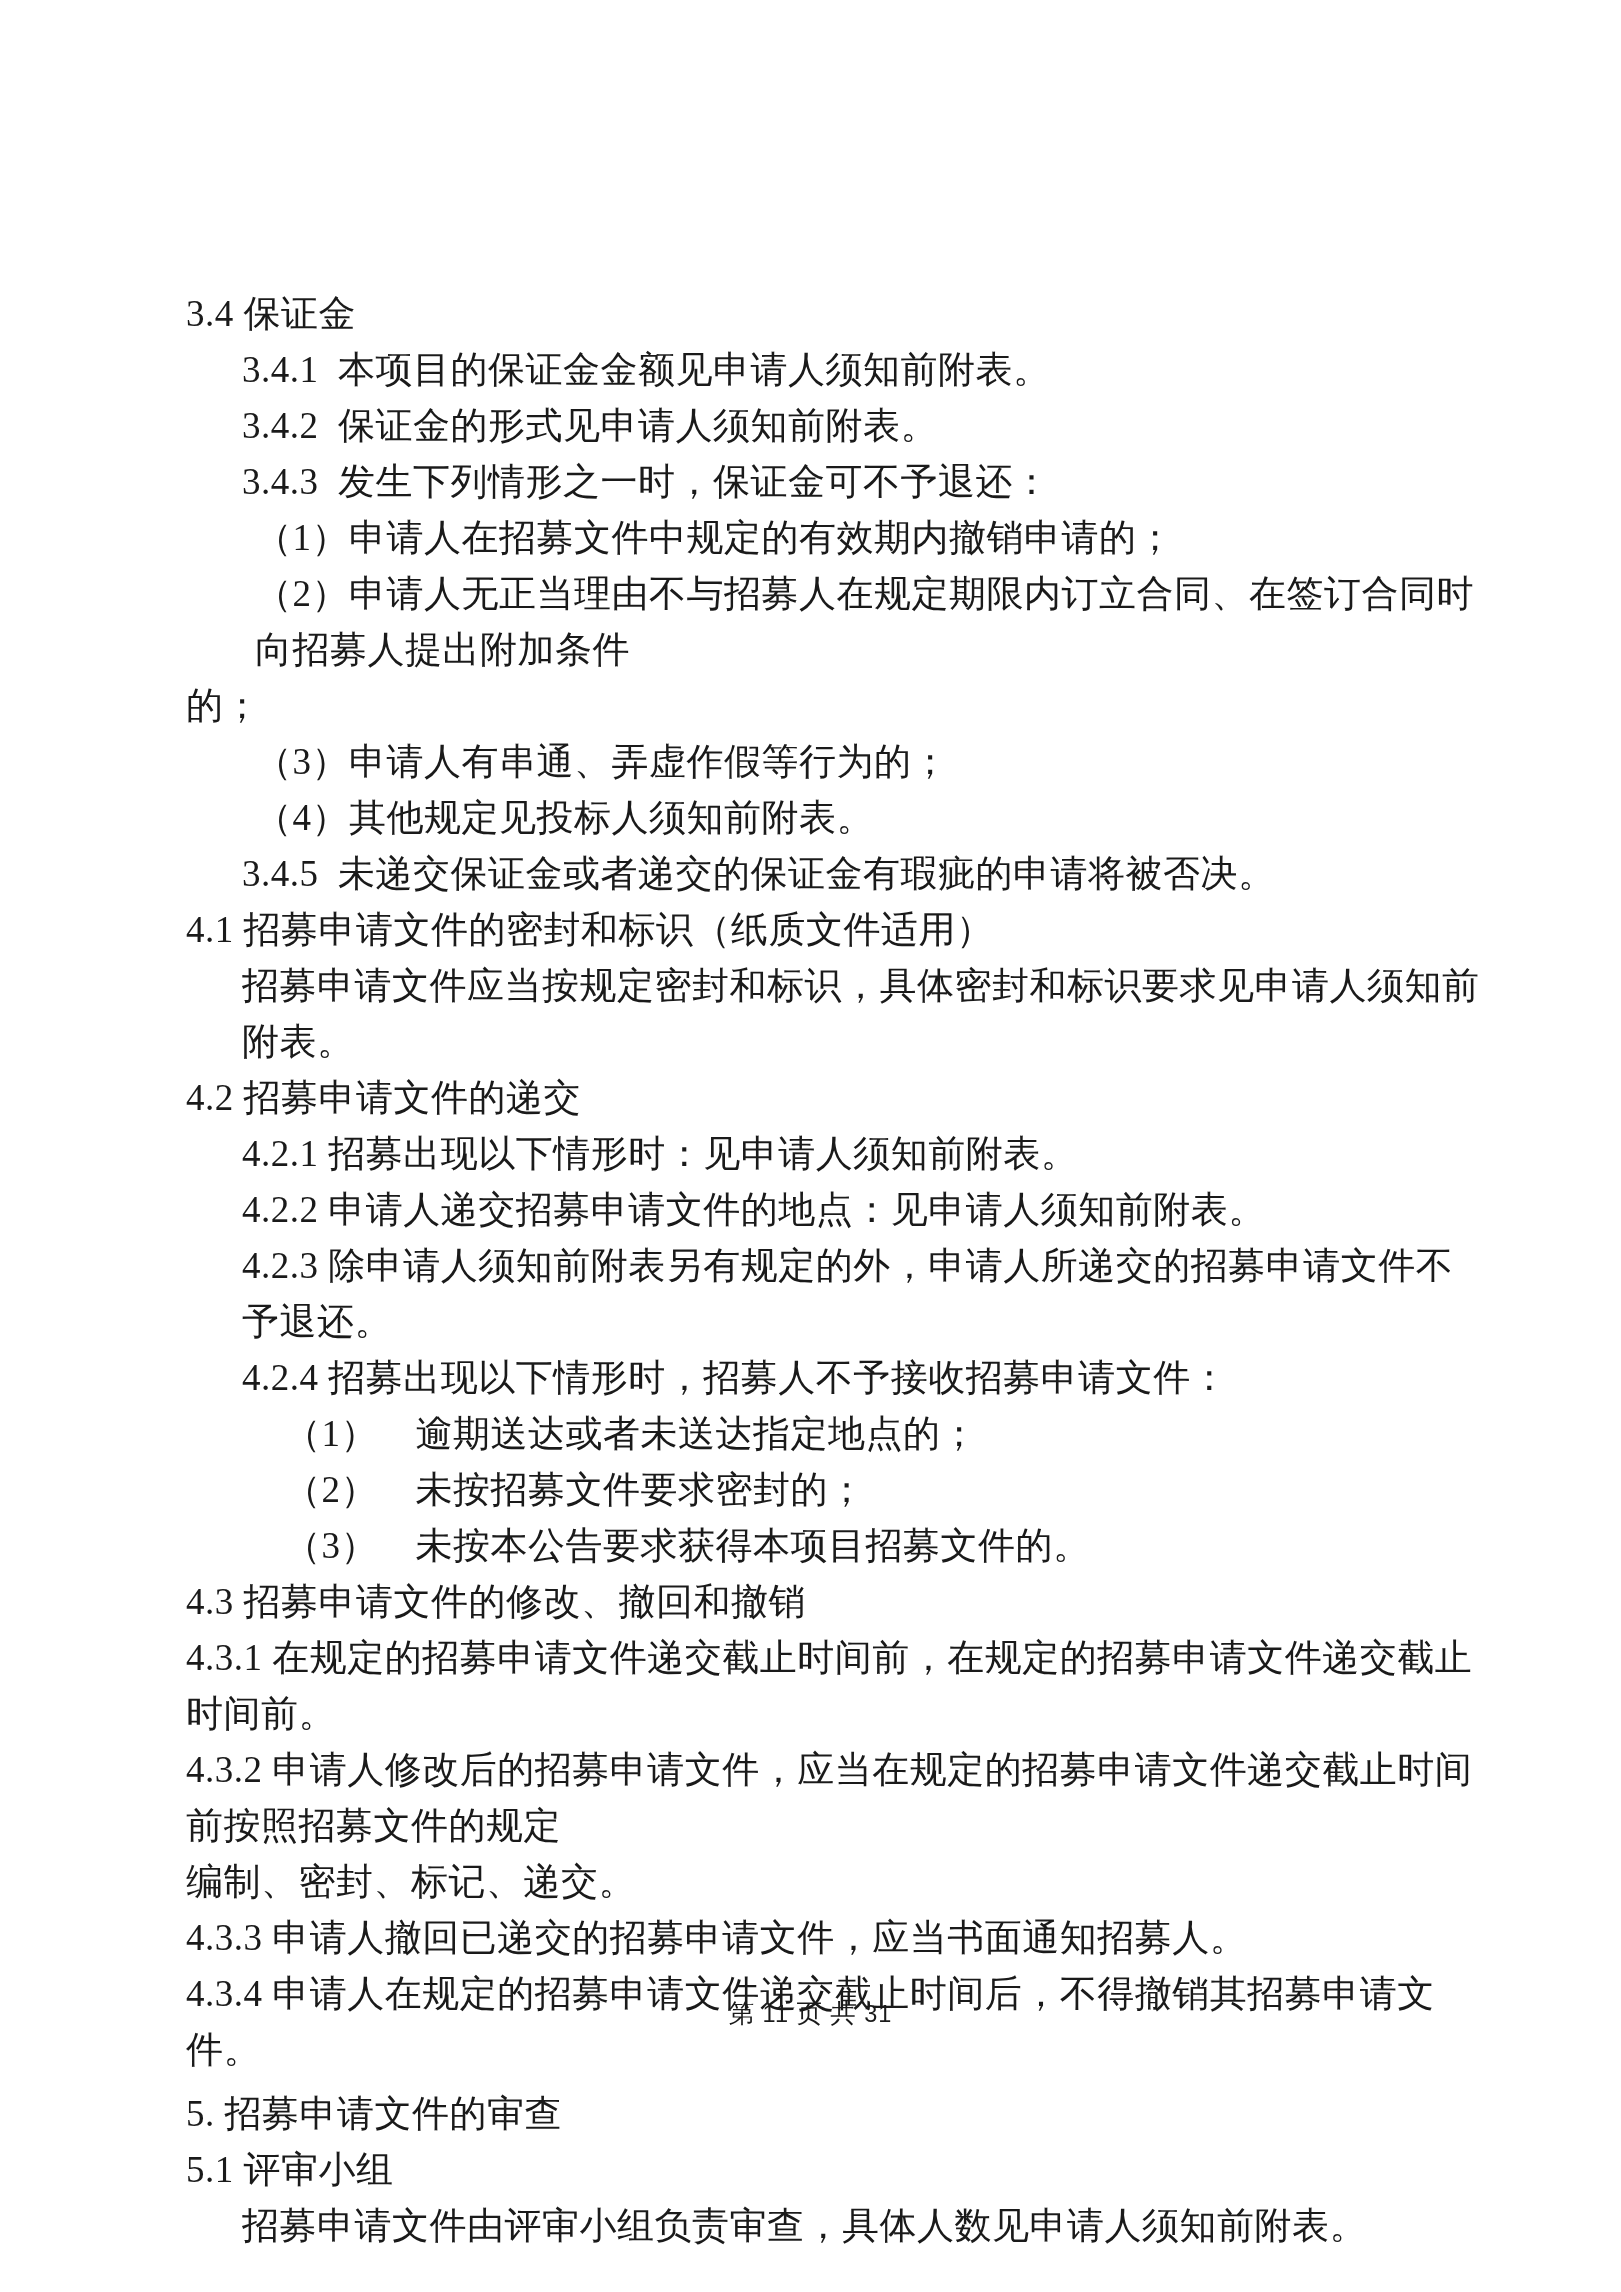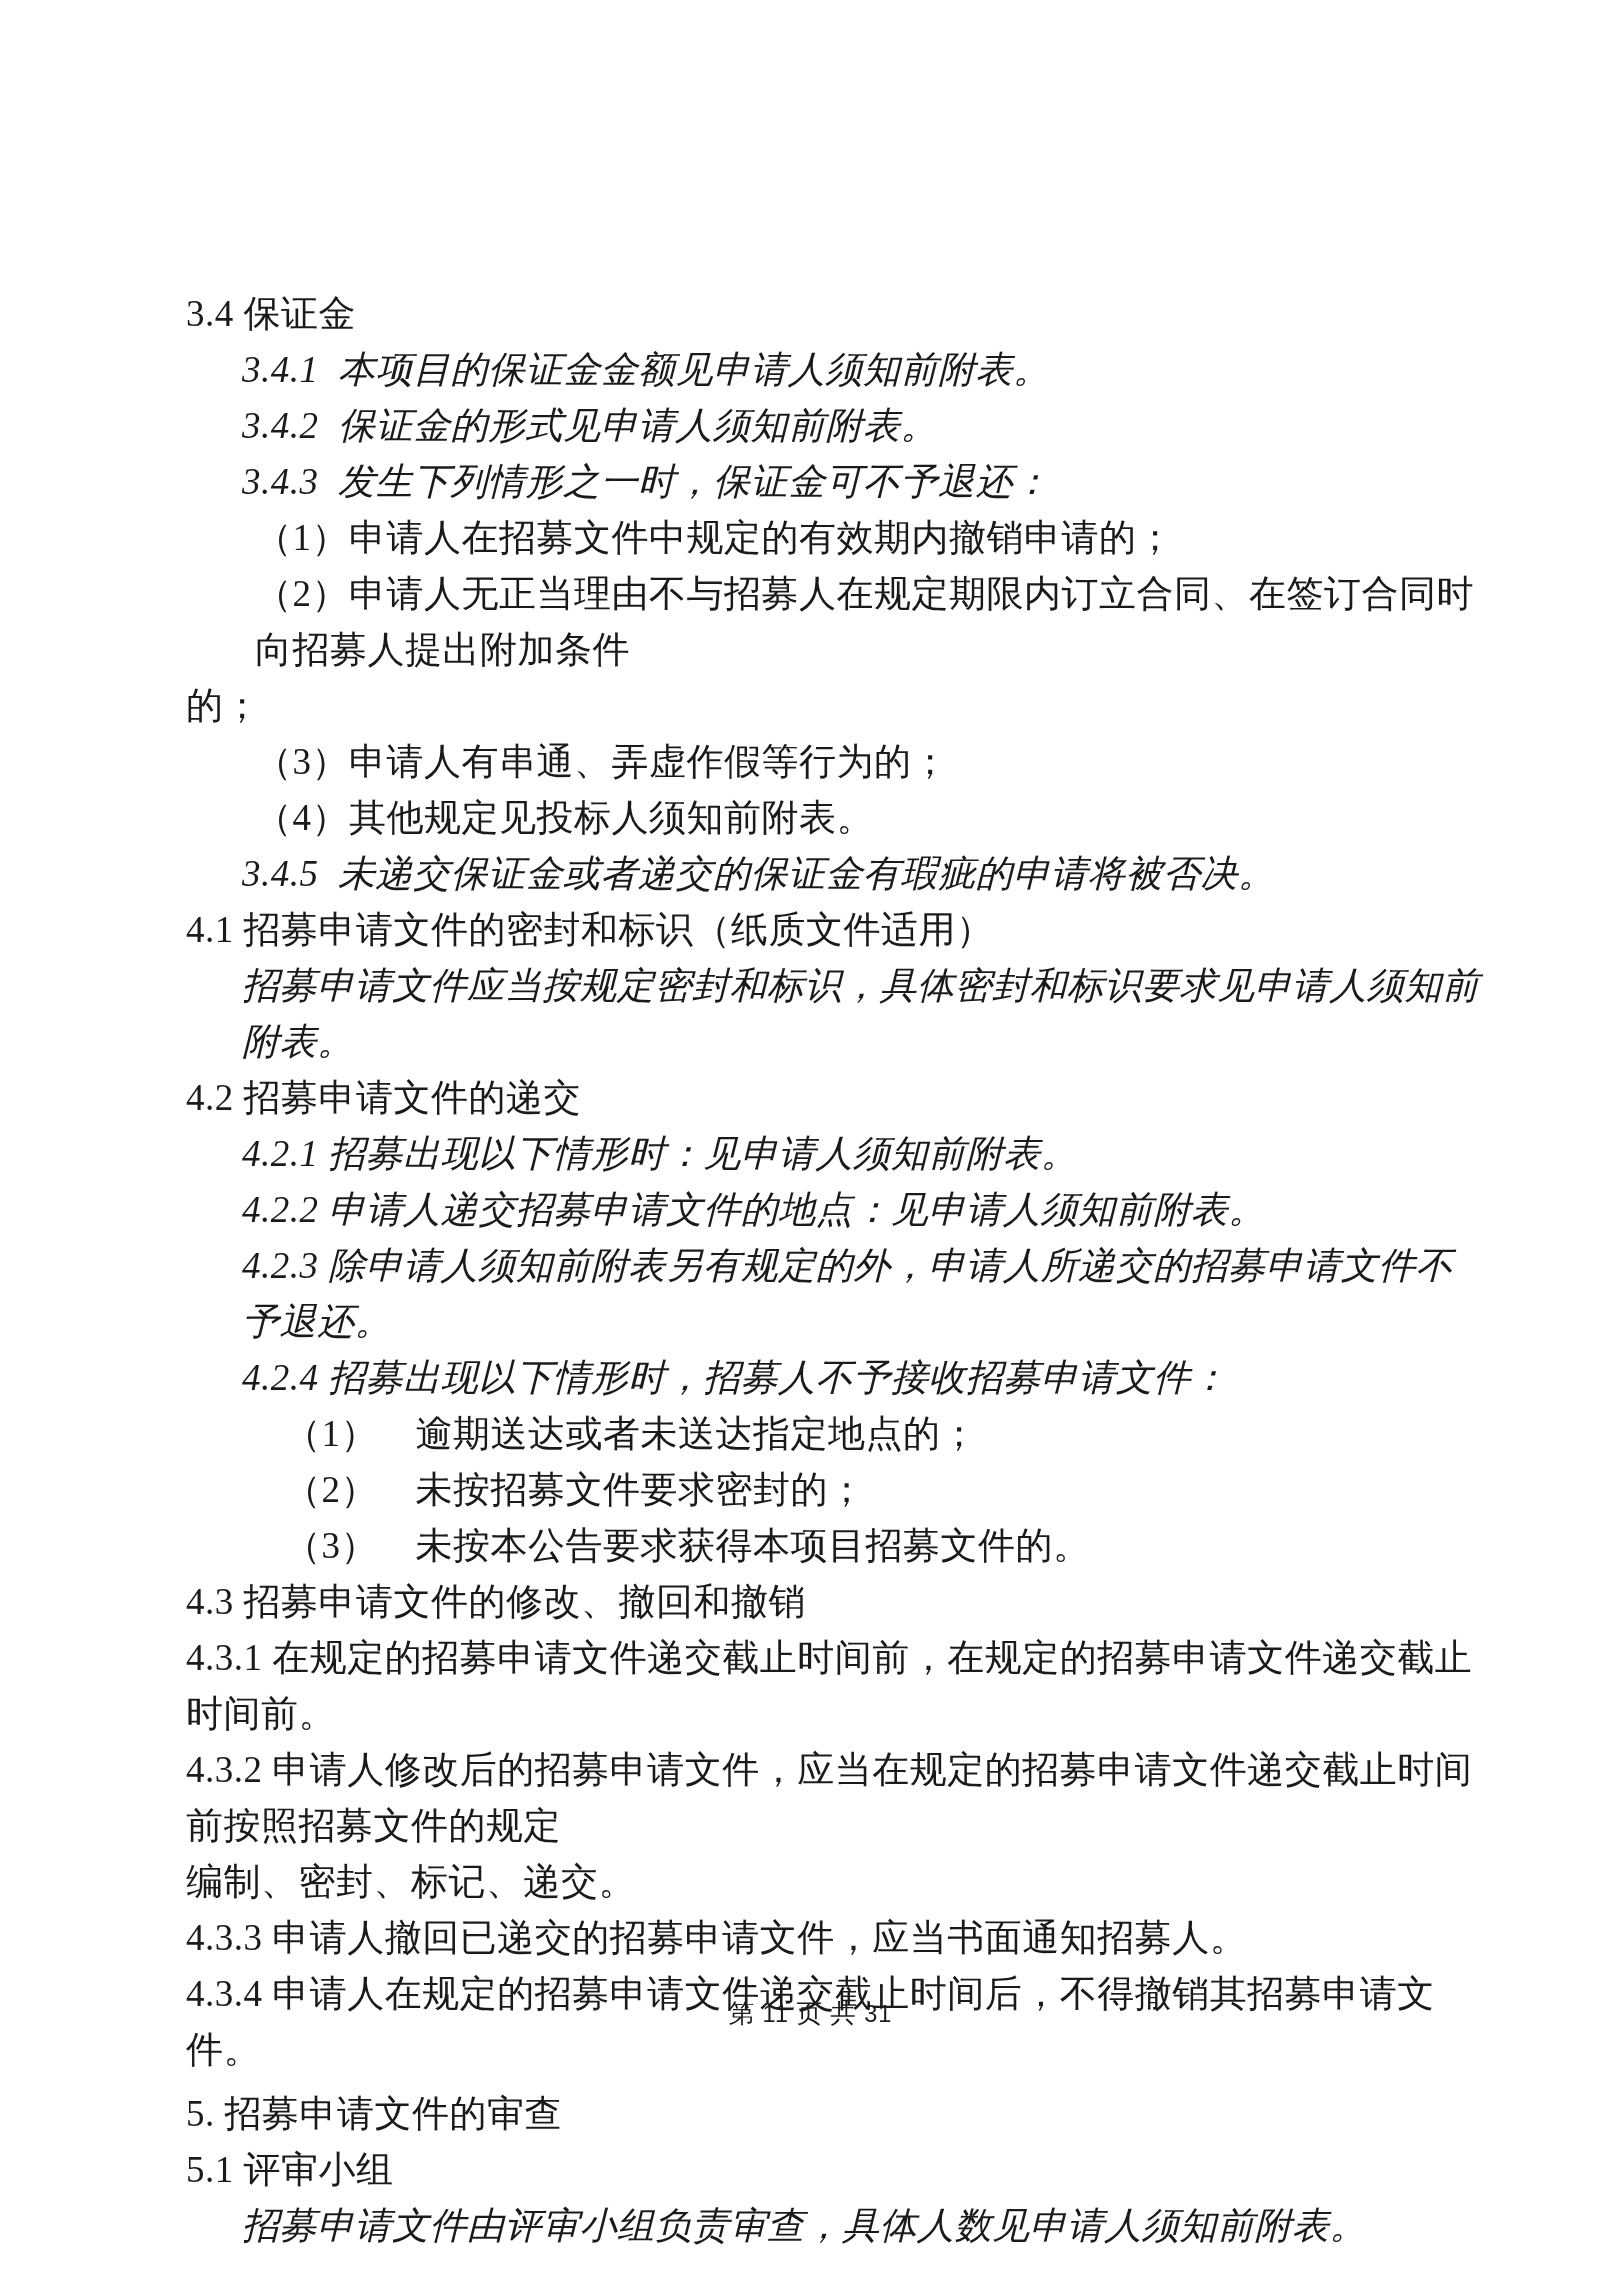--- a/index.html
+++ b/index.html
@@ -21,21 +21,21 @@
     left: 186px;
     top: 286px;
     width: 1304px;
     font-size: 37px;
   }
   .l {
     line-height: 56px;
     white-space: pre-wrap;
     letter-spacing: 0.5px;
   }
-  .i1 { padding-left: 56px; font-style: italic; }   
+  .i1 { padding-left: 56px; }   
   .i2 { padding-left: 69px; }   
   .i3 { padding-left: 98px; }  
   .sec { margin-top: 7.8px; }     
   .footer {
     position: absolute;
     top: 1996px;
     left: 0;
     width: 100%;
     text-align: center;
     font-size: 25.5px;

